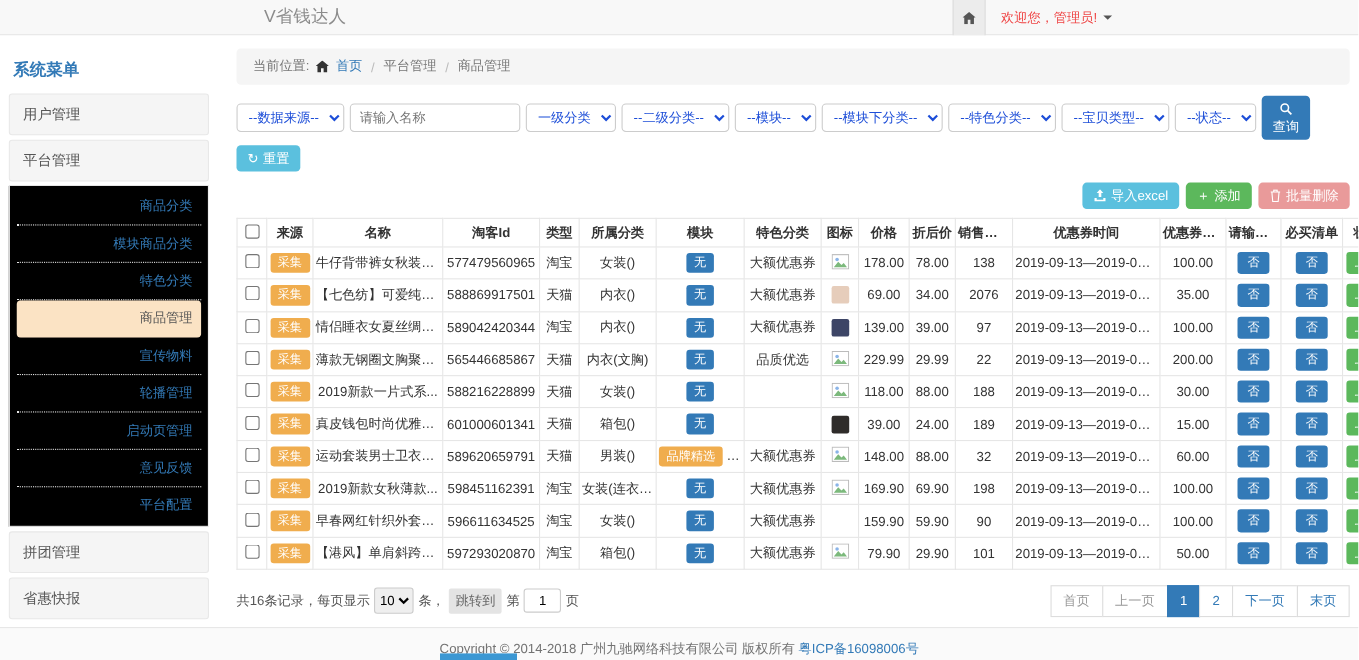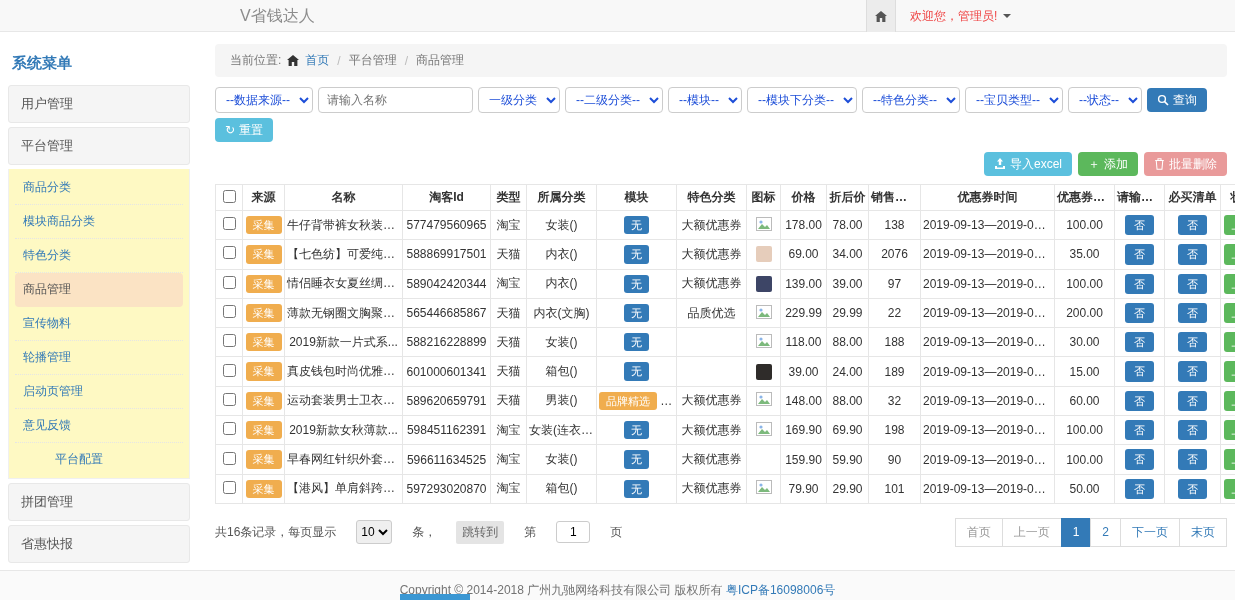--- a/index.html
+++ b/index.html
@@ -16,21 +16,21 @@
   .caret-down { width:0; height:0; border-left:4px solid transparent; border-right:4px solid transparent; border-top:4px solid #555; display:inline-block; }
 
   
   .page-body { display:flex; height:538px; overflow:hidden; padding:12px 8px 0 8px; }
 
   
   .sidebar { width:182px; flex:0 0 182px; }
   .sidebar-title { color:#337ab7; font-size:15px; font-weight:bold; padding:10px 4px 12px 4px; }
   .side-group { background:#f5f5f5; border:1px solid #e8e8e8; border-radius:3px; padding:9px 12px;
     margin-bottom:4px; color:#555; font-size:13px; cursor:pointer; }
-  .side-sub { background:#fef9c3; border:1px solid #f0f0f0; border-top:none; margin-bottom:4px; padding:2px 6px; }
+  .side-sub { background:#000000; border:1px solid #f0f0f0; border-top:none; margin-bottom:4px; padding:2px 6px;text-align:right; }
   .side-link { display:block; color:#337ab7; text-decoration:none; padding:8px 8px;
     border-bottom:1px dotted #e5e5e5; font-size:12px; cursor:pointer; }
   .side-link:last-child { border-bottom:none;margin-left:32px; }
   .side-link.active { background:#fbe3c4; border-radius:4px; color:#555; border-bottom-color:transparent; }
 
   
   .main { flex:1; margin-left:25px; min-width:0; }
   .breadcrumb { background:#f5f5f5; border-radius:4px; padding:8px 15px; color:#777; margin-bottom:10px;
     display:flex; align-items:center; gap:6px; }
   .breadcrumb a { color:#337ab7; text-decoration:none; }
@@ -38,21 +38,21 @@
   .home-icon-svg { width:12px; height:11px; fill:#333; }
 
   
   .filter-row { display:flex; flex-wrap:wrap; gap:5px; align-items:center; margin-bottom:8px; }
   .filter-select { height:26px; border:1px solid #ccc; border-radius:4px; background:#fff; color:#1d4ed8;
     font-size:12px; padding:2px 6px; font-family:inherit; }
   .filter-input { height:26px; width:155px; border:1px solid #ccc; border-radius:4px; padding:2px 8px;
     font-size:12px; color:#555; font-family:inherit; }
   .btn { display:inline-flex; align-items:center; gap:4px; border:none; border-radius:4px; color:#fff;
     font-size:12px; padding:6px 10px; cursor:pointer; font-family:inherit; line-height:1; }
-  .btn-primary { background:#337ab7; }
+  .btn-primary { background:#337ab7;flex-direction:column; }
   .btn-info { background:#5bc0de; }
   .btn-success { background:#5cb85c; }
   .btn-danger-light { background:#e99a9a; }
 
   .action-row { display:flex; justify-content:flex-end; gap:6px; margin:10px 0 8px 0; }
 
   
   table.grid { width:100%; border-collapse:collapse; table-layout:fixed; }
   .grid th, .grid td { border:1px solid #e6e6e6; text-align:center; padding:4px 2px; height:26px;
     overflow:hidden; white-space:nowrap; text-overflow:ellipsis; font-size:12px; vertical-align:middle; }
@@ -60,21 +60,21 @@
   .name-cell { text-align:center; }
   .badge { display:inline-block; padding:2px 7px; border-radius:3px; color:#fff; font-size:11px; line-height:1.3; }
   .badge-orange { background:#f0ad4e; }
   .badge-blue { background:#337ab7; }
   .badge-green { background:#5cb85c; padding:3px 8px; }
   .badge-no { background:#337ab7; padding:3px 9px; }
   .thumb { display:inline-block; width:16px; height:16px; border-radius:2px; vertical-align:middle; }
 
   
   .pager-row { display:flex; justify-content:space-between; align-items:center; margin-top:14px; color:#555; }
-  .pager-left { display:flex; align-items:center; gap:20px; }
+  .pager-left { display:flex; align-items:center; gap:4px; }
   .perpage-select { height:24px; border:1px solid #ccc; border-radius:3px; font-size:12px; font-family:inherit; }
   .jump-chip { background:#e4e4e4; padding:3px 6px; border-radius:2px; color:#666; }
   .jump-input { width:34px; height:22px; border:1px solid #ccc; border-radius:3px; text-align:center; font-size:12px; font-family:inherit; }
   .pager-right { display:flex; }
   .page-btn { border:1px solid #ddd; background:#fff; color:#337ab7; padding:5px 11px; font-size:12px;
     margin-left:-1px; cursor:pointer; font-family:inherit; }
   .page-btn.disabled { color:#999; cursor:default; }
   .page-btn.active { background:#337ab7; border-color:#337ab7; color:#fff; }
 
   

